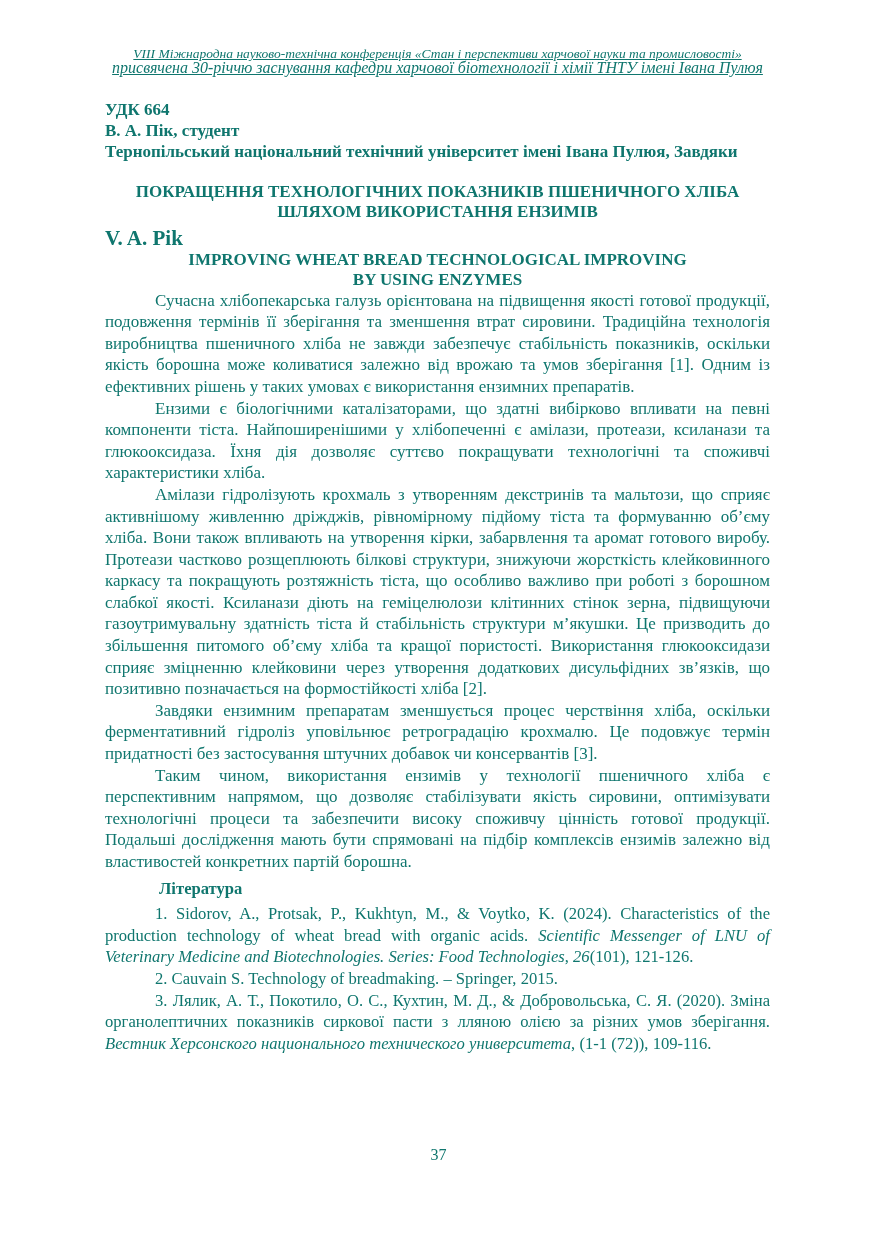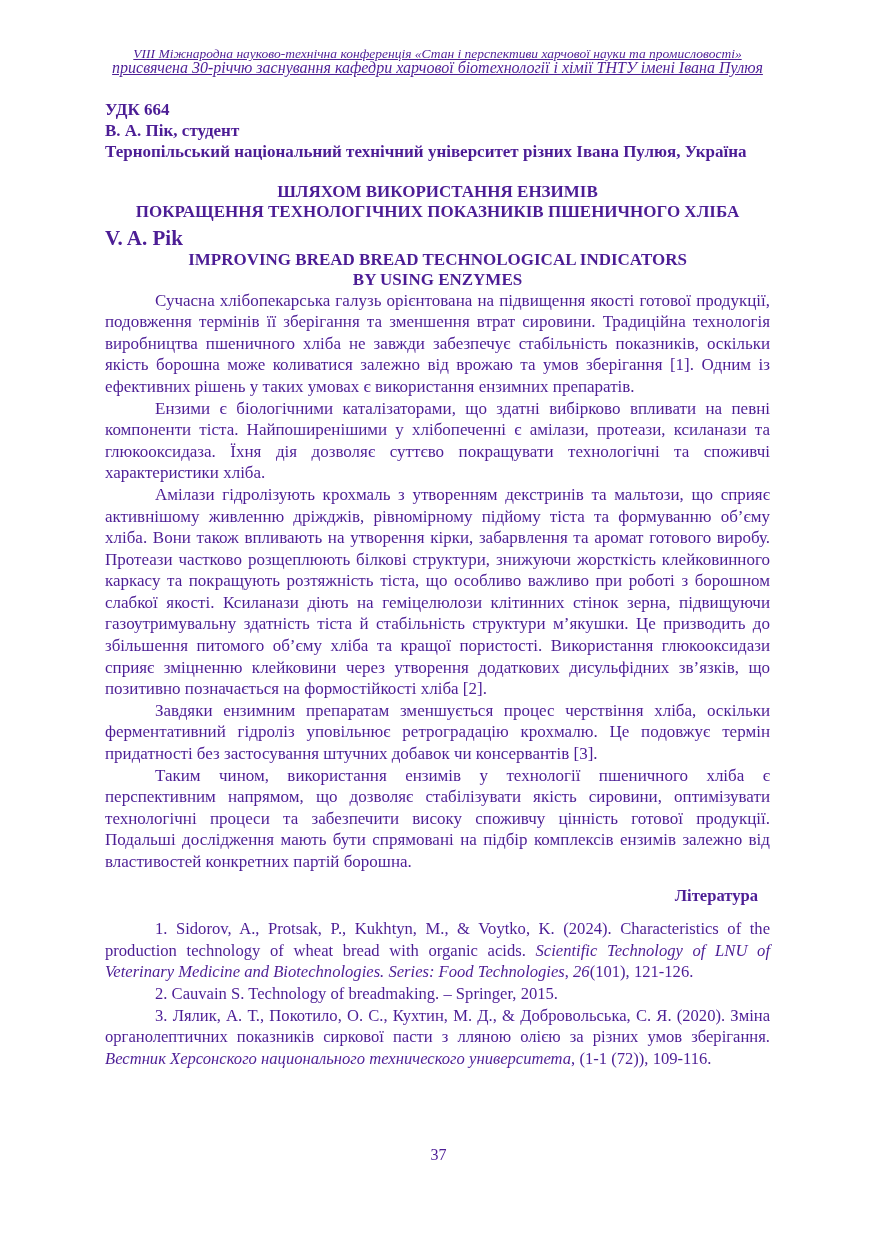--- a/index.html
+++ b/index.html
@@ -5,21 +5,21 @@
   html, body {
     margin: 0;
     padding: 0;
     background: #ffffff;
   }
   .page {
     position: relative;
     width: 877px;
     height: 1240px;
     background: #ffffff;
-    color: #4c1d95;
+    color: #0f766e;
     font-family: "Liberation Serif", "DejaVu Serif", serif;
     overflow: hidden;
   }
   .content {
     position: absolute;
     left: 105px;
     top: 46px;
     width: 665px;
   }
   
@@ -79,24 +79,24 @@
     text-indent: 50px;
   }
   
   .refs {
     margin-top: 5px;
     font-size: 16.6px;
     line-height: 21.6px;
     text-align: justify;
   }
   .refs-heading {
-    margin: 12px;
+    margin: 4px;
     font-weight: bold;
     text-indent: 50px;
-    text-align: right;
+    text-align: left;
   }
   .refs p.ref {
     margin: 0;
     text-indent: 50px;
   }
   .refs .it {
     font-style: italic;
   }
   
   .page-number {
@@ -119,47 +119,47 @@
         <span>VIII Міжнародна науково-технічна конференція «Стан і перспективи харчової науки та промисловості»</span>
       </div>
       <div class="hdr-line2">
         <span>присвячена 30-річчю заснування кафедри харчової біотехнології і хімії ТНТУ імені Івана Пулюя</span>
       </div>
     </div>
 
     <div class="meta">
       <div>УДК 664</div>
       <div>В. А. Пік, студент</div>
-      <div>Тернопільський національний технічний університет різних Івана Пулюя, Україна</div>
+      <div>Тернопільський національний технічний університет імені Івана Пулюя, Завдяки</div>
     </div>
 
     <h1 class="title-ua">
+      <div>ПОКРАЩЕННЯ ТЕХНОЛОГІЧНИХ ПОКАЗНИКІВ ПШЕНИЧНОГО ХЛІБА</div>
       <div>ШЛЯХОМ ВИКОРИСТАННЯ ЕНЗИМІВ</div>
-      <div>ПОКРАЩЕННЯ ТЕХНОЛОГІЧНИХ ПОКАЗНИКІВ ПШЕНИЧНОГО ХЛІБА</div>
     </h1>
 
     <div class="author-en">V. A. Pik</div>
 
     <h2 class="title-en">
-      <div>IMPROVING BREAD BREAD TECHNOLOGICAL INDICATORS</div>
+      <div>IMPROVING WHEAT BREAD TECHNOLOGICAL IMPROVING</div>
       <div>BY USING ENZYMES</div>
     </h2>
 
     <div class="body-text">
       <p>Сучасна хлібопекарська галузь орієнтована на підвищення якості готової продукції, подовження термінів її зберігання та зменшення втрат сировини. Традиційна технологія виробництва пшеничного хліба не завжди забезпечує стабільність показників, оскільки якість борошна може коливатися залежно від врожаю та умов зберігання [1]. Одним із ефективних рішень у таких умовах є використання ензимних препаратів.</p>
       <p>Ензими є біологічними каталізаторами, що здатні вибірково впливати на певні компоненти тіста. Найпоширенішими у хлібопеченні є амілази, протеази, ксиланази та глюкооксидаза. Їхня дія дозволяє суттєво покращувати технологічні та споживчі характеристики хліба.</p>
       <p>Амілази гідролізують крохмаль з утворенням декстринів та мальтози, що сприяє активнішому живленню дріжджів, рівномірному підйому тіста та формуванню об’єму хліба. Вони також впливають на утворення кірки, забарвлення та аромат готового виробу. Протеази частково розщеплюють білкові структури, знижуючи жорсткість клейковинного каркасу та покращують розтяжність тіста, що особливо важливо при роботі з борошном слабкої якості. Ксиланази діють на геміцелюлози клітинних стінок зерна, підвищуючи газоутримувальну здатність тіста й стабільність структури м’якушки. Це призводить до збільшення питомого об’єму хліба та кращої пористості. Використання глюкооксидази сприяє зміцненню клейковини через утворення додаткових дисульфідних зв’язків, що позитивно позначається на формостійкості хліба [2].</p>
       <p>Завдяки ензимним препаратам зменшується процес черствіння хліба, оскільки ферментативний гідроліз уповільнює ретроградацію крохмалю. Це подовжує термін придатності без застосування штучних добавок чи консервантів [3].</p>
       <p>Таким чином, використання ензимів у технології пшеничного хліба є перспективним напрямом, що дозволяє стабілізувати якість сировини, оптимізувати технологічні процеси та забезпечити високу споживчу цінність готової продукції. Подальші дослідження мають бути спрямовані на підбір комплексів ензимів залежно від властивостей конкретних партій борошна.</p>
     </div>
 
     <div class="refs">
       <p class="refs-heading">Література</p>
       <div id="ref-list">
-          <p class="ref"><span>1. Sidorov, A., Protsak, P., Kukhtyn, M., &amp; Voytko, K. (2024). Characteristics of the production technology of wheat bread with organic acids. </span><span class="it">Scientific Technology of LNU of Veterinary Medicine and Biotechnologies. Series: Food Technologies</span><span>, </span><span class="it">26</span><span>(101), 121-126.</span></p>
+          <p class="ref"><span>1. Sidorov, A., Protsak, P., Kukhtyn, M., &amp; Voytko, K. (2024). Characteristics of the production technology of wheat bread with organic acids. </span><span class="it">Scientific Messenger of LNU of Veterinary Medicine and Biotechnologies. Series: Food Technologies</span><span>, </span><span class="it">26</span><span>(101), 121-126.</span></p>
           <p class="ref"><span>2. Cauvain S. Technology of breadmaking. – Springer, 2015.</span></p>
           <p class="ref"><span>3. Лялик, А. Т., Покотило, О. С., Кухтин, М. Д., &amp; Добровольська, С. Я. (2020). Зміна органолептичних показників сиркової пасти з лляною олією за різних умов зберігання. </span><span class="it">Вестник Херсонского национального технического университета</span><span>, (1-1 (72)), 109-116.</span></p>
         </div>
     </div>
 
   </div>
 
   <div class="page-number">37</div>
 </div>
 

